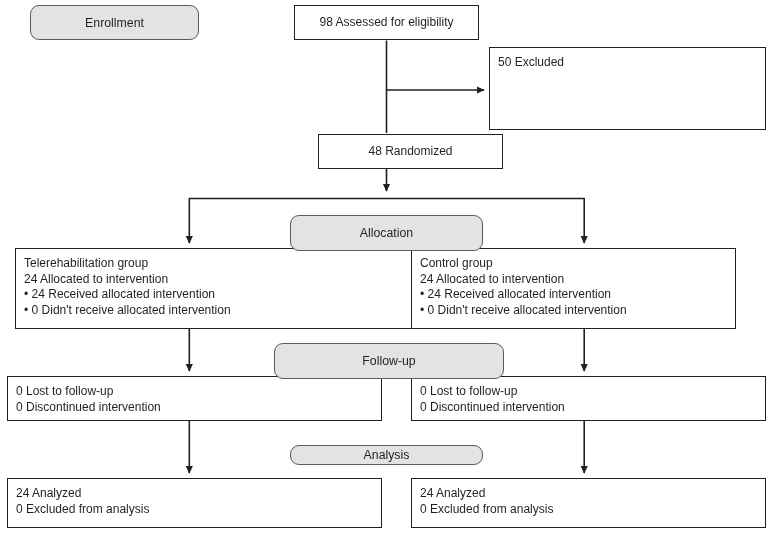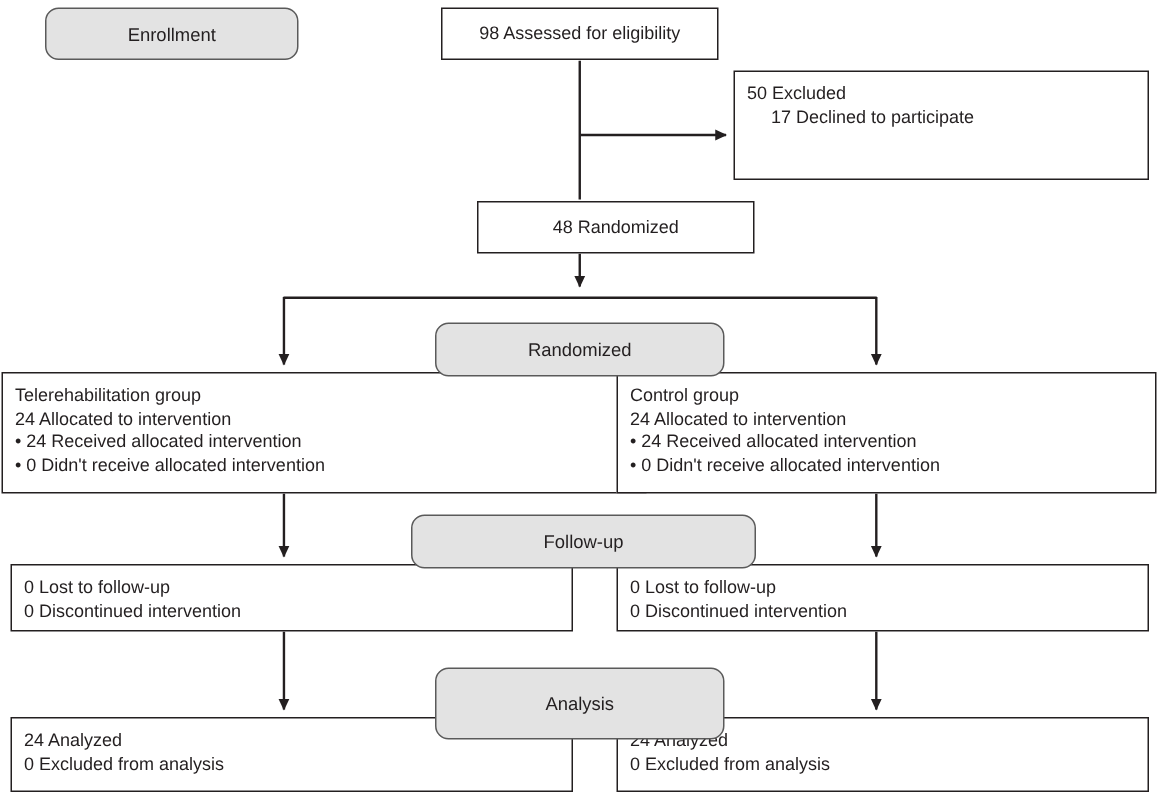--- a/index.html
+++ b/index.html
@@ -89,45 +89,44 @@
   </svg>
 
   <div class="pill" style="left:30px; top:5px; width:169px; height:35px;">
     <span>Enrollment</span>
   </div>
 
   <div class="box centered" style="left:294px; top:5px; width:185px; height:35px;">
     <span>98 Assessed for eligibility</span>
   </div>
 
-  <div class="box padded" style="left:489px; top:47px; width:277px; height:73px;">
+  <div class="box padded" style="left:489px; top:47px; width:277px; height:83px;">
     <div class="line-a">50 Excluded</div>
-    <div class="line-b">17 Declined to participate</div>
   </div>
 
   <div class="box centered" style="left:294px; top:134px; width:185px; height:35px;margin-left:24px;">
     <span>48 Randomized</span>
   </div>
 
-  <div class="box padded" style="left:1px; top:248px; width:430px; height:81px;">
+  <div class="box padded" style="left:15px; top:248px; width:430px; height:81px;">
     <div class="line-a">Telerehabilitation group</div>
     <div class="line-a">24 Allocated to intervention</div>
     <div class="line-a">• 24 Received allocated intervention</div>
     <div class="line-a">• 0 Didn't receive allocated intervention</div>
   </div>
 
-  <div class="box padded" style="left:411px; top:248px; width:360px; height:81px;">
+  <div class="box padded" style="left:411px; top:248px; width:325px; height:81px;">
     <div class="line-a">Control group</div>
     <div class="line-a">24 Allocated to intervention</div>
     <div class="line-a">• 24 Received allocated intervention</div>
     <div class="line-a">• 0 Didn't receive allocated intervention</div>
   </div>
 
   <div class="pill" style="left:290px; top:215px; width:193px; height:36px;">
-    <span>Randomized</span>
+    <span>Allocation</span>
   </div>
 
   <div class="box padded" style="left:7px; top:376px; width:375px; height:45px;">
     <div class="line-a">0 Lost to follow-up</div>
     <div class="line-a">0 Discontinued intervention</div>
   </div>
 
   <div class="box padded" style="left:411px; top:376px; width:355px; height:45px;">
     <div class="line-a">0 Lost to follow-up</div>
     <div class="line-a">0 Discontinued intervention</div>
@@ -140,17 +139,17 @@
   <div class="box padded" style="left:7px; top:478px; width:375px; height:50px;">
     <div class="line-a">24 Analyzed</div>
     <div class="line-a">0 Excluded from analysis</div>
   </div>
 
   <div class="box padded" style="left:411px; top:478px; width:355px; height:50px;">
     <div class="line-a">24 Analyzed</div>
     <div class="line-a">0 Excluded from analysis</div>
   </div>
 
-  <div class="pill" style="left:290px; top:445px; width:193px; height:48px;">
+  <div class="pill" style="left:290px; top:445px; width:193px; height:20px;">
     <span>Analysis</span>
   </div>
 
 </div>
 
 </body></html>

